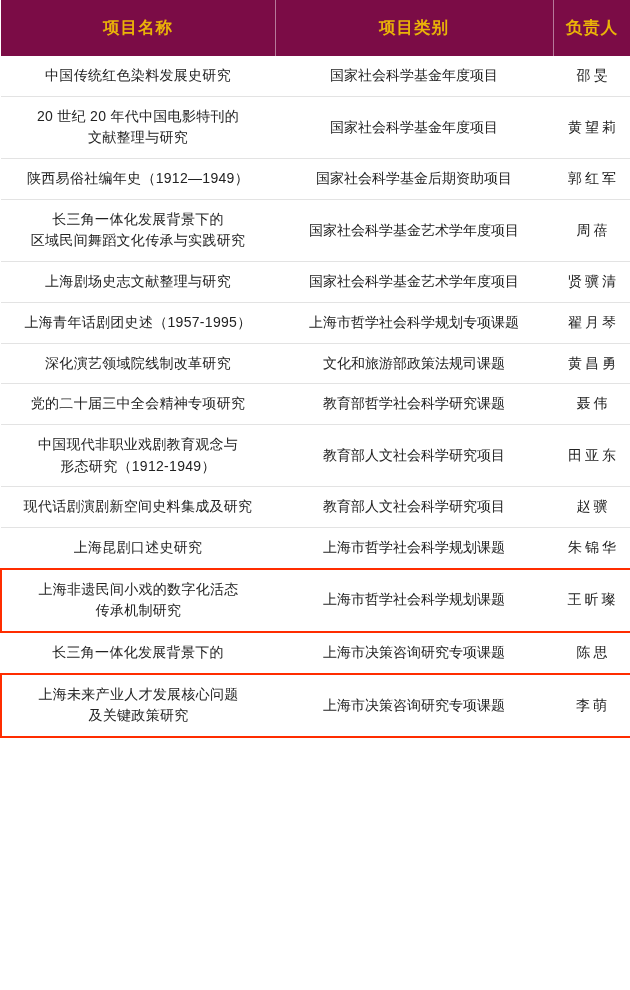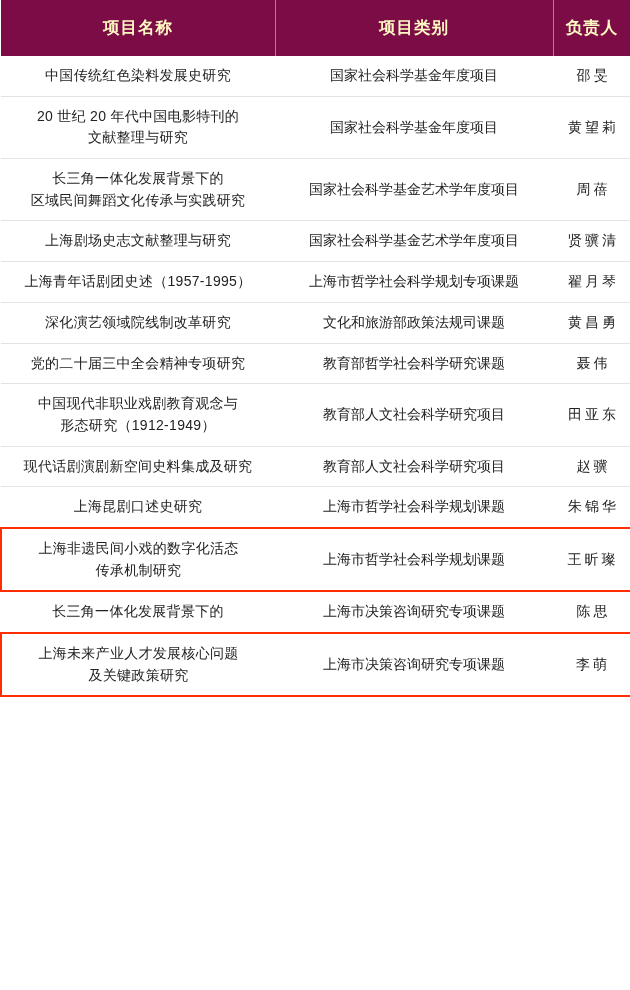--- a/index.html
+++ b/index.html
@@ -22,21 +22,21 @@
     width: 630px;
     border-collapse: collapse;
     table-layout: fixed;
   }
   table.project-table col.c-name  { width: 274px; }
   table.project-table col.c-cat   { width: 278px; }
   table.project-table col.c-lead  { width: 78px; }
 
   thead th {
     background: #7b0c46;
-    color: #fef9c3;
+    color: #eab308;
     font-size: 16.5px;
     font-weight: bold;
     letter-spacing: 1px;
     height: 54px;
     vertical-align: middle;
     border: none;
   }
   thead th.sep {
     box-shadow: inset 1px 0 0 rgba(255,255,255,0.45);
     margin-top: 28px;
@@ -106,20 +106,29 @@
             <span class="line">20 世纪 20 年代中国电影特刊的</span>
             <span class="line">文献整理与研究</span>
           </td>
           <td>
             <span class="line">国家社会科学基金年度项目</span>
           </td>
           <td class="lead">黄望莉</td>
         </tr>
         <tr>
           <td>
+            <span class="line">陕西易俗社编年史（1912—1949）</span>
+          </td>
+          <td>
+            <span class="line">国家社会科学基金后期资助项目</span>
+          </td>
+          <td class="lead">郭红军</td>
+        </tr>
+        <tr>
+          <td>
             <span class="line">长三角一体化发展背景下的</span>
             <span class="line">区域民间舞蹈文化传承与实践研究</span>
           </td>
           <td>
             <span class="line">国家社会科学基金艺术学年度项目</span>
           </td>
           <td class="lead">周蓓</td>
         </tr>
         <tr>
           <td>

